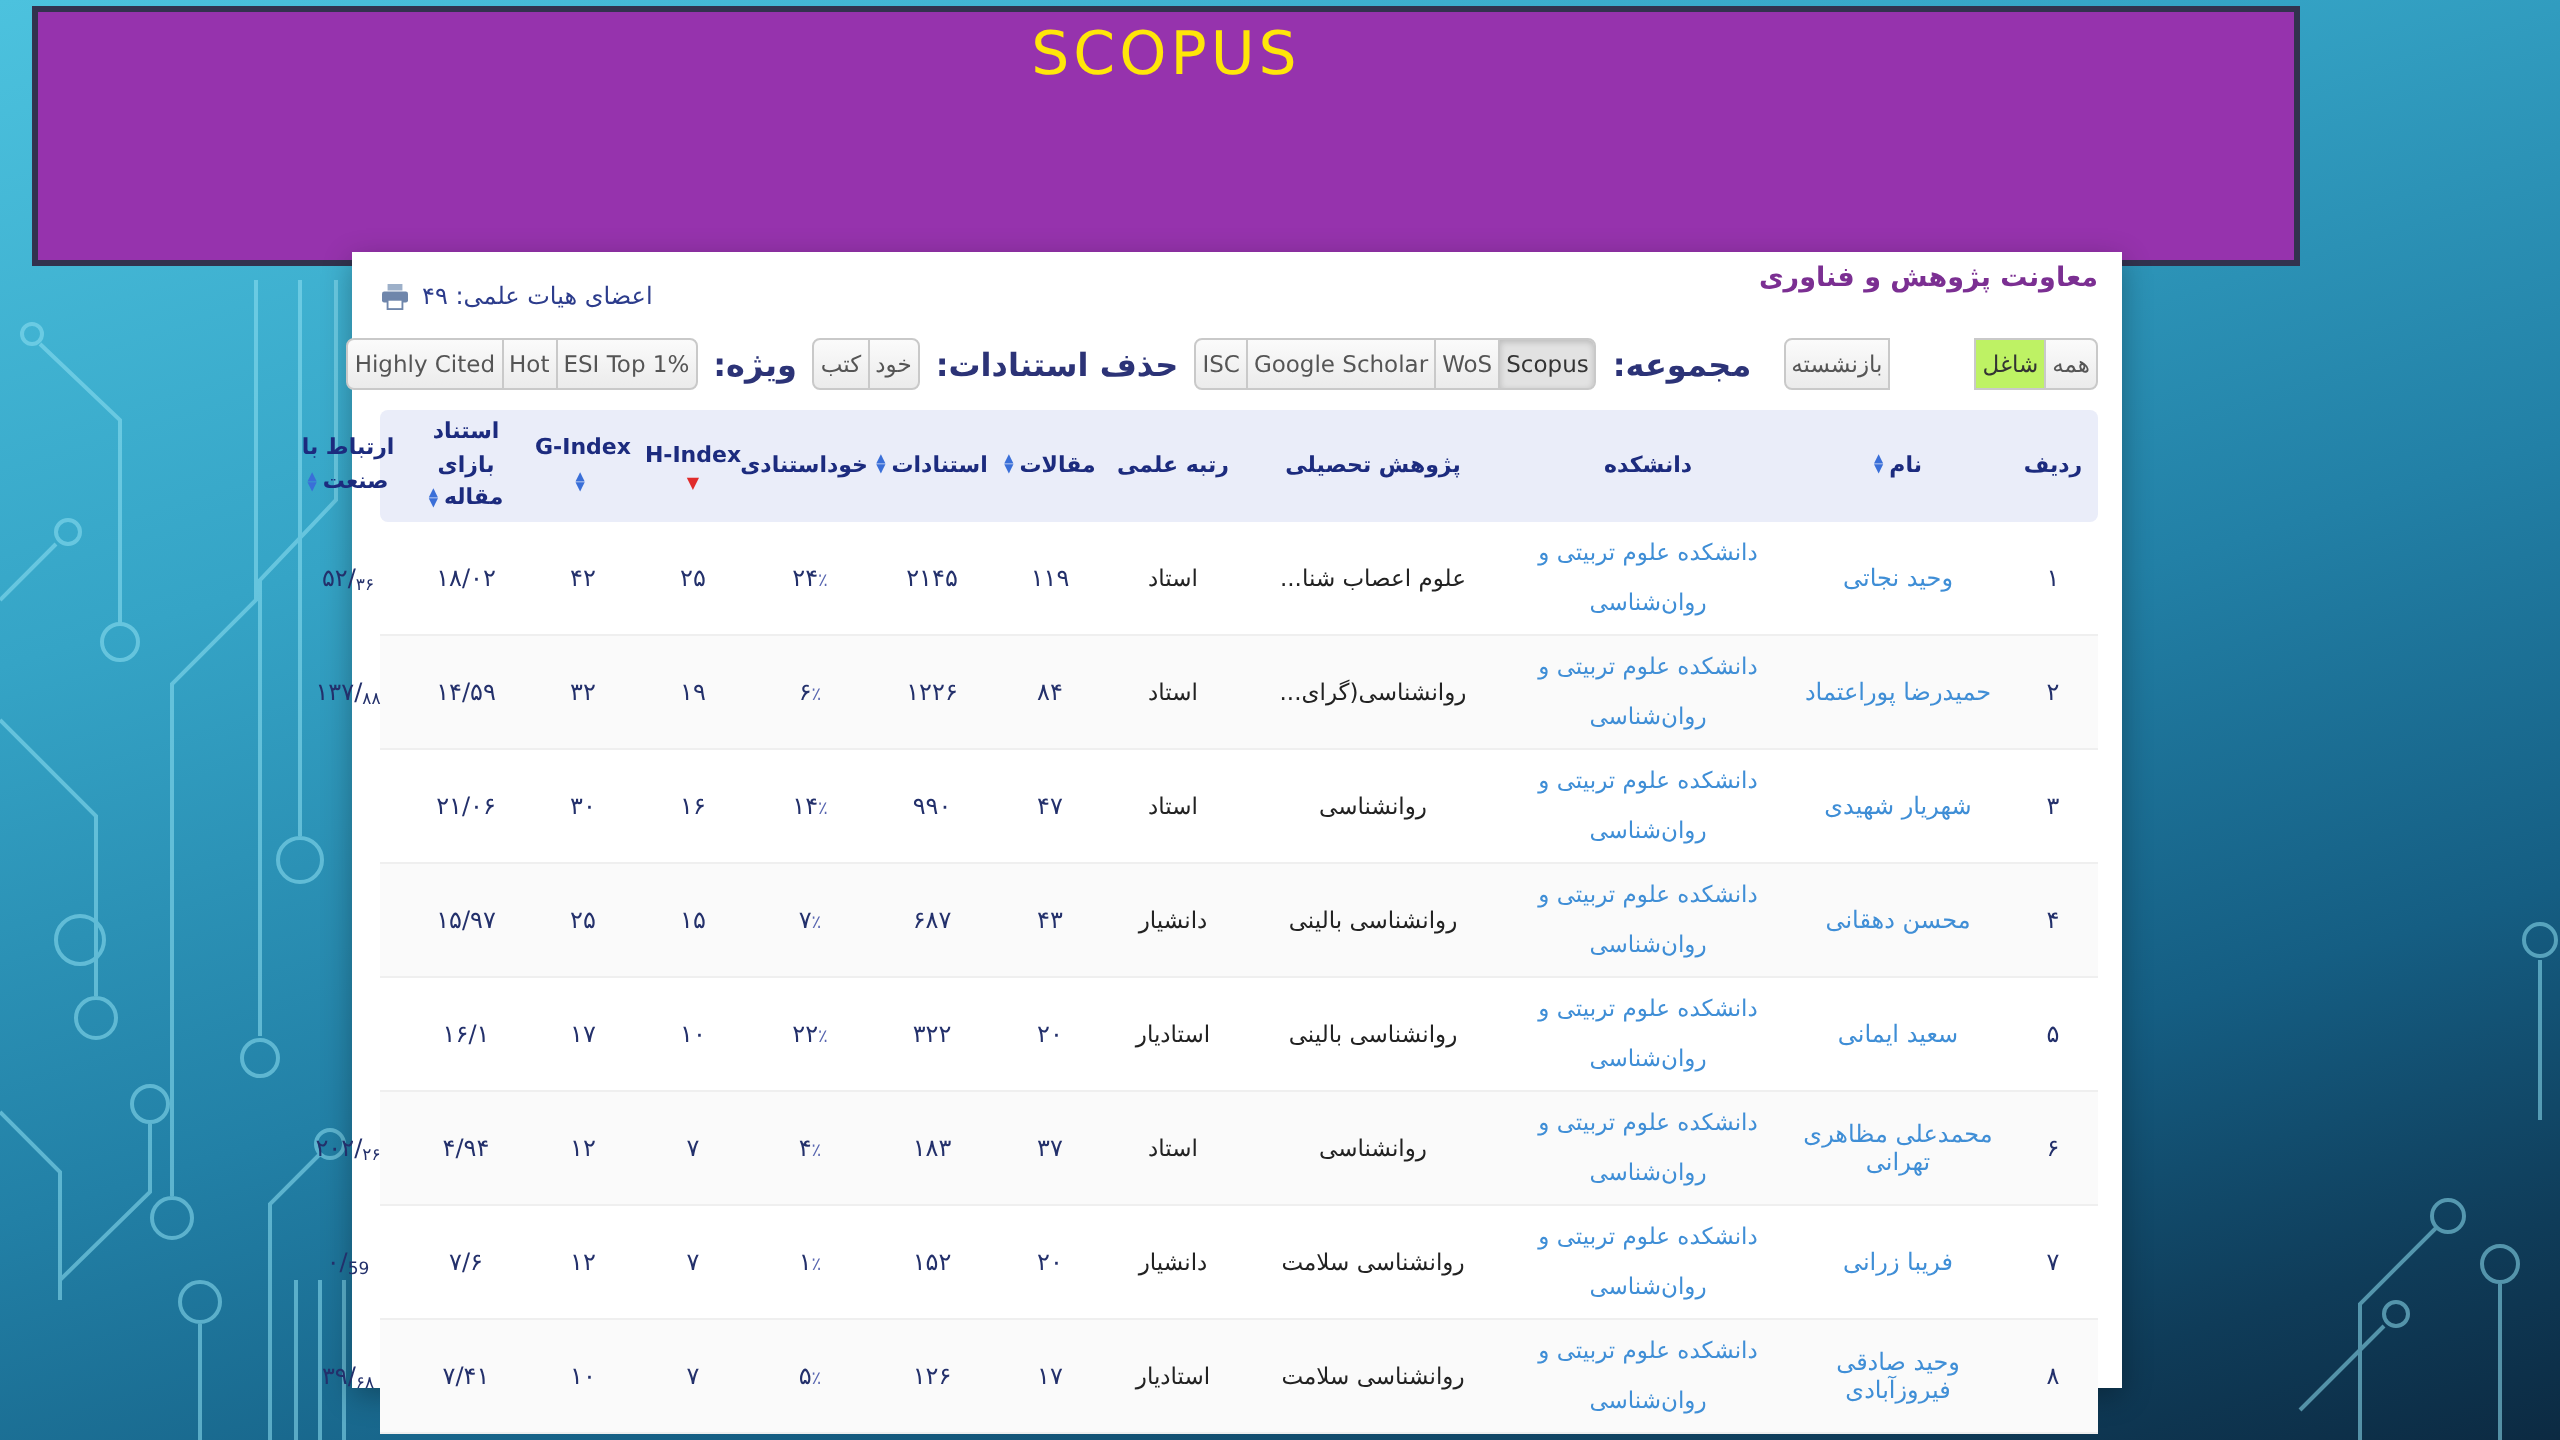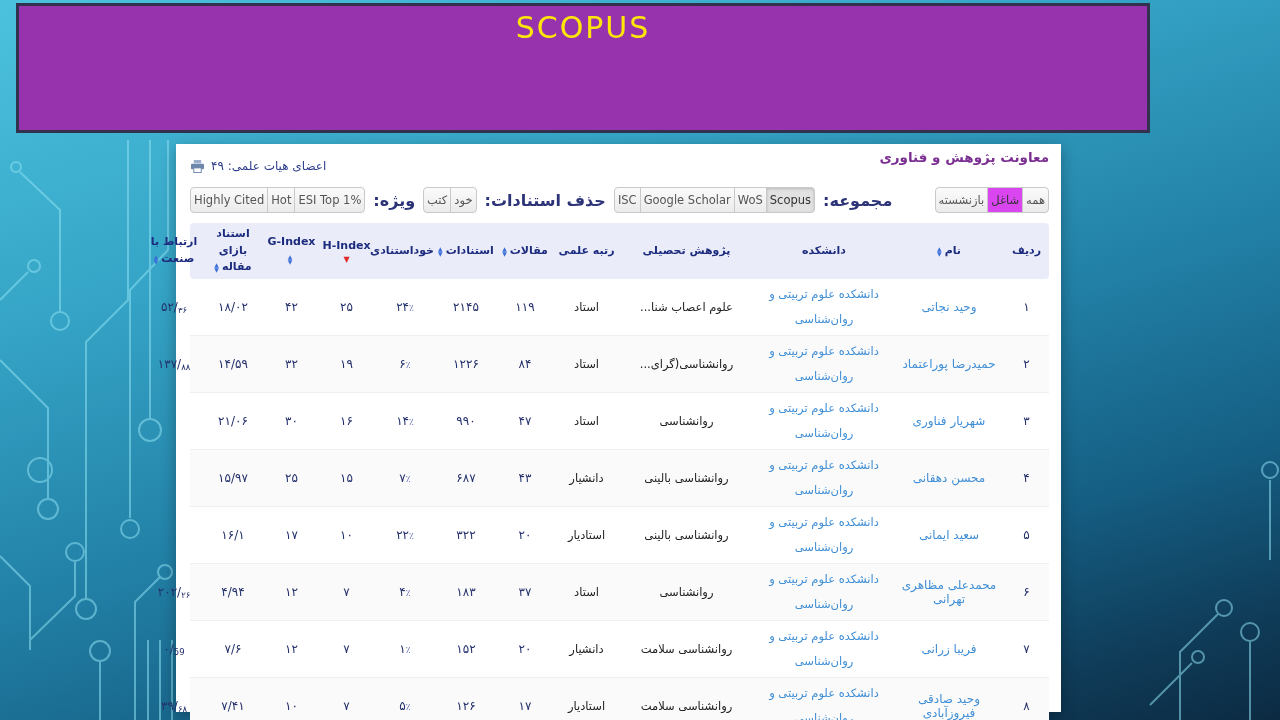--- a/index.html
+++ b/index.html
@@ -16,39 +16,39 @@
   
   .banner{
     position:absolute;left:16px;top:3px;width:1134px;height:130px;
     background:#9633ad;border:3px solid #32324e;box-sizing:border-box;
     text-align:center;color:#ffe609;z-index:2;
   }
   .banner .t1{direction:rtl;font-size:33px;font-weight:bold;margin-top:8px;line-height:1.35;}
   .banner .t2{font-size:30px;font-weight:400;letter-spacing:2px;margin-top:4px;}
   
   .panel{
-    position:absolute;left:176px;top:144px;width:885px;height:568px;background:#ffffff;
+    position:absolute;left:176px;top:126px;width:885px;height:568px;background:#ffffff;
     box-shadow:0 4px 14px rgba(0,0,0,.3);direction:rtl;z-index:3;box-sizing:border-box;
     padding:0 12px 0 14px;
   }
   .panel-top{display:flex;justify-content:space-between;align-items:flex-start;padding-top:5px;height:34px;}
   .dept{color:#7b2f92;font-weight:bold;font-size:13.5px;}
   .count{color:#2c3c8c;font-weight:normal;font-size:12px;display:flex;align-items:center;gap:6px;margin-top:10px;cursor:pointer;}
   
   .filterbar{display:flex;align-items:center;gap:8px;margin-top:2px;height:30px;}
   .flabel{color:#2c3377;font-weight:bold;font-size:16px;white-space:nowrap;}
   .fgroup{display:flex;}
   .fbtn{
     background:linear-gradient(#fbfbfb,#ebebeb);border:1px solid #c9c9c9;
     padding:5px 3px;color:#555;font-size:11.5px;white-space:nowrap;cursor:pointer;
   }
   .fbtn + .fbtn{margin-right:-1px;}
   .fbtn:first-child{border-radius:0 4px 4px 0;}
   .fbtn:last-child{border-radius:4px 0 0 4px;}
-  .fbtn.sel-light{background:#d946ef;color:#333;}
+  .fbtn.sel-light{background:#bef264;color:#333;margin-left:43px;}
   .fbtn.sel-dark{background:#e2e2e2;box-shadow:inset 0 1px 3px rgba(0,0,0,.18);color:#333;}
   .spacer{flex:1;}
   
   .table{margin-top:8px;}
   .thead{
     display:flex;align-items:center;background:#eaedf9;border-radius:4px;
     min-height:46px;color:#1c2b7e;font-weight:bold;font-size:11px;text-align:center;
   }
   .th{flex-shrink:0;box-sizing:border-box;padding:3px 2px;line-height:1.5;}
   .tr{
@@ -218,21 +218,21 @@
           <div class="td c5 num">۸۴</div>
           <div class="td c6 num">۱۲۲۶</div>
           <div class="td c7 num"><span dir="ltr">۶<span class="pct">٪</span></span></div>
           <div class="td c8 num">۱۹</div>
           <div class="td c9 num">۳۲</div>
           <div class="td c10 num"><span dir="ltr">۱۴/۵۹</span></div>
           <div class="td c11 num"><span dir="ltr">۱۳۷/<span class="frac">۸۸</span></span></div>
         </div>
         <div class="tr">
           <div class="td c0 num">۳</div>
-          <div class="td c1"><span class="name">شهریار فناوری</span></div>
+          <div class="td c1"><span class="name">شهریار شهیدی</span></div>
           <div class="td c2 faculty">
             <div>دانشکده علوم تربیتی و</div>
             <div>روان‌شناسی</div>
           </div>
           <div class="td c3 txt">روانشناسی</div>
           <div class="td c4 txt">استاد</div>
           <div class="td c5 num">۴۷</div>
           <div class="td c6 num">۹۹۰</div>
           <div class="td c7 num"><span dir="ltr">۱۴<span class="pct">٪</span></span></div>
           <div class="td c8 num">۱۶</div>

